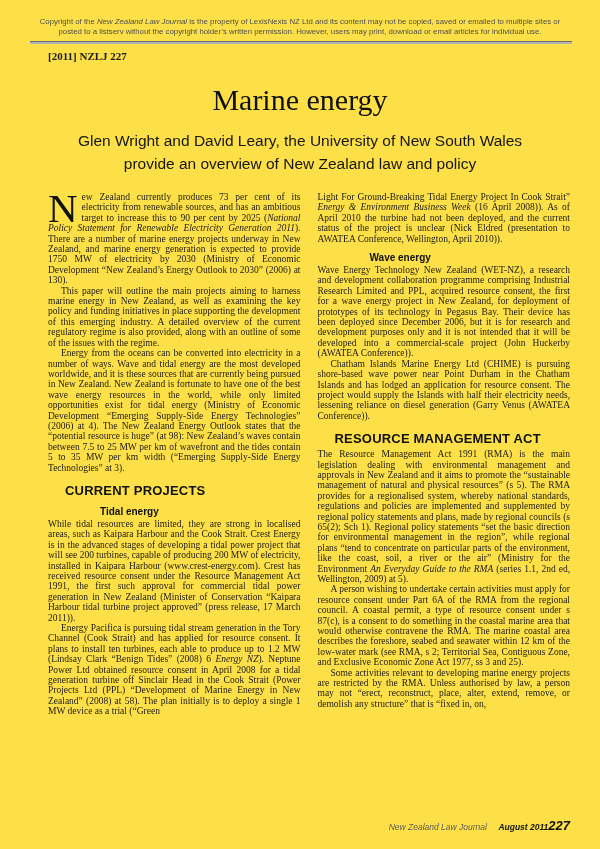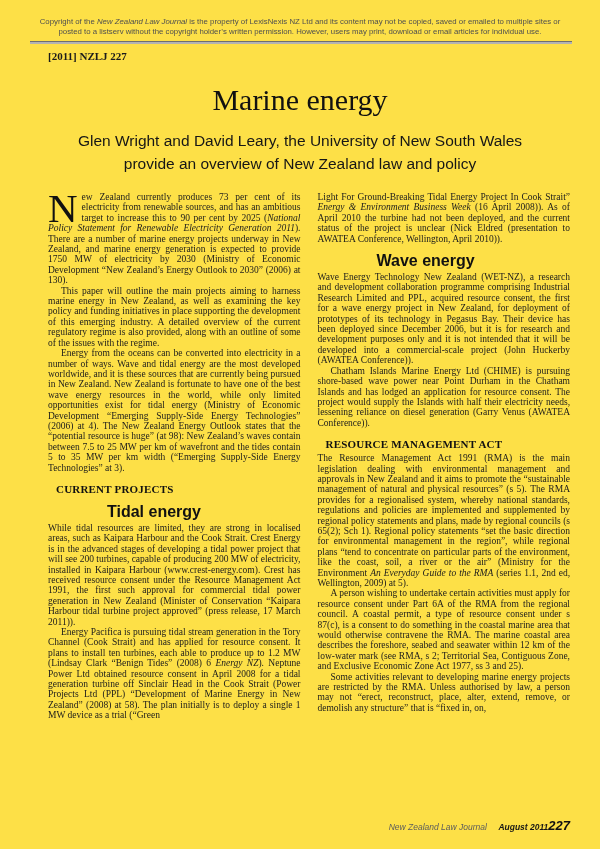--- a/index.html
+++ b/index.html
@@ -66,32 +66,32 @@
   .body-para.indent { text-indent: 13px; }
   .body-para .italic { font-style: italic; }
   .dropcap {
     float: left;
     font-size: 41px;
     line-height: 29px;
     padding: 2px 4px 0 0;
     color: #111;
   }
   .section-heading {
-    margin: 10px 0 3px 8px;
-    font-family: Liberation Serif, serif;
+    margin: 10px 0 3px 17px;
+    font-family: Liberation Sans, sans-serif;
     font-weight: bold;
-    font-size: 11px;
+    font-size: 13px;
     letter-spacing: 0.2px;
     color: #111;
   }
   .sub-heading {
-    margin: 8px 0 2px 16px;
+    margin: 8px 0 2px 9px;
     font-family: "Liberation Sans", sans-serif;
     font-weight: bold;
-    font-size: 16px;
+    font-size: 10px;
     color: #111;
     padding-left: 43px;
   }
   .footer {
     position: absolute;
     left: 39px;
     right: 30px;
     bottom: 15px;
     display: flex;
     justify-content: flex-end;

